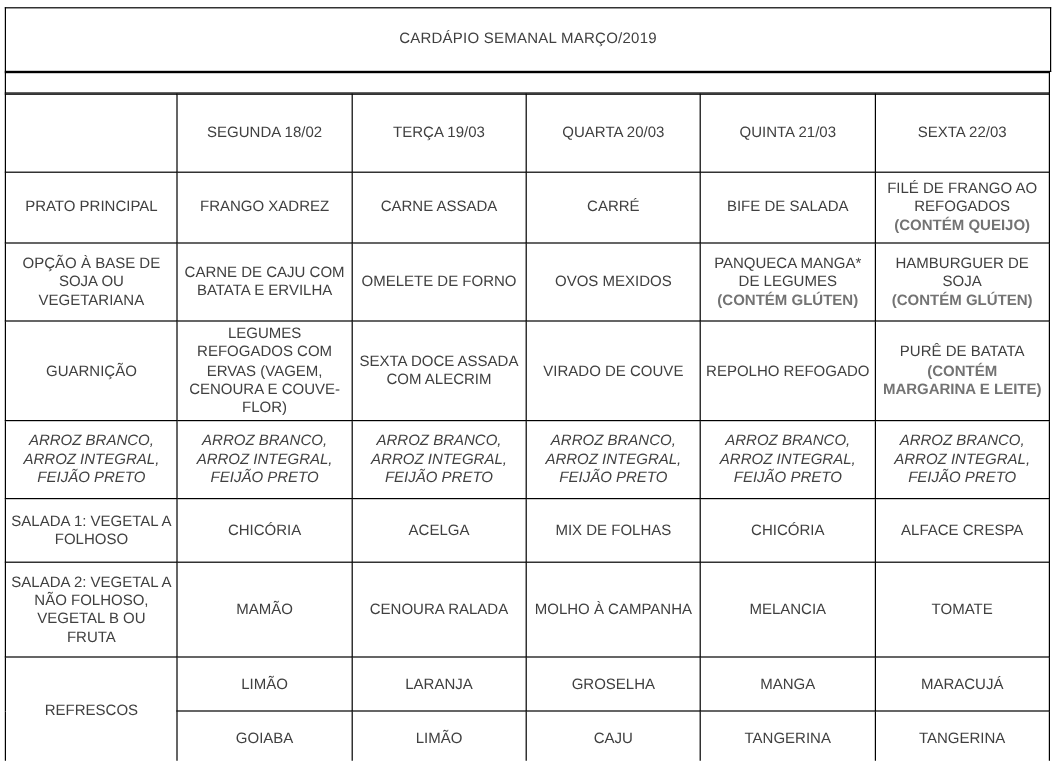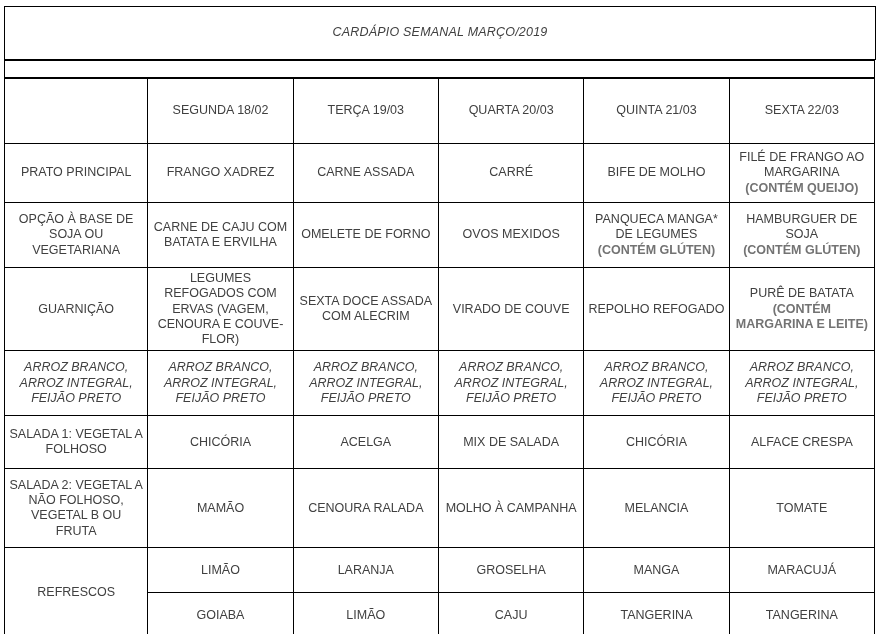--- a/index.html
+++ b/index.html
@@ -36,21 +36,20 @@
     line-height: 1.22;
     color: #404040;
     font-weight: normal;
   }
   .title-cell {
     font-weight: bold;
     color: #000000;
     font-size: 13.5px;
     letter-spacing: .2px;
     height: 46px;
-    font-style: italic;
   }
   .spacer-row td {
     border: none;
     height: 10px;
     padding: 0;
   }
   thead th {
     font-weight: bold;
     color: #000000;
     font-size: 12.5px;
@@ -129,24 +128,24 @@
         <td>
           <span>FRANGO XADREZ</span>
         </td>
         <td>
           <span>CARNE ASSADA</span>
         </td>
         <td>
           <span>CARRÉ</span>
         </td>
         <td>
-          <span>BIFE DE MOLHO</span>
-        </td>
-        <td>
-          <span>FILÉ DE FRANGO AO MARGARINA</span>
+          <span>BIFE DE SALADA</span>
+        </td>
+        <td>
+          <span>FILÉ DE FRANGO AO REFOGADOS</span>
           <div class="red">(CONTÉM QUEIJO)</div>
         </td>
       </tr>
 
       <tr class="r-veg">
         <td class="rowhead">OPÇÃO À BASE DE SOJA OU VEGETARIANA</td>
         <td>
           <span>CARNE DE CAJU COM BATATA E ERVILHA</span>
         </td>
         <td>
@@ -191,21 +190,21 @@
         <td>ARROZ BRANCO, ARROZ INTEGRAL, FEIJÃO PRETO</td>
         <td>ARROZ BRANCO, ARROZ INTEGRAL, FEIJÃO PRETO</td>
         <td>ARROZ BRANCO, ARROZ INTEGRAL, FEIJÃO PRETO</td>
         <td>ARROZ BRANCO, ARROZ INTEGRAL, FEIJÃO PRETO</td>
       </tr>
 
       <tr class="r-sal1">
         <td class="rowhead">SALADA 1: VEGETAL A FOLHOSO</td>
         <td>CHICÓRIA</td>
         <td>ACELGA</td>
-        <td>MIX DE SALADA</td>
+        <td>MIX DE FOLHAS</td>
         <td>CHICÓRIA</td>
         <td>ALFACE CRESPA</td>
       </tr>
 
       <tr class="r-sal2">
         <td class="rowhead">SALADA 2: VEGETAL A NÃO FOLHOSO, VEGETAL B OU FRUTA</td>
         <td>MAMÃO</td>
         <td>CENOURA RALADA</td>
         <td>MOLHO À CAMPANHA</td>
         <td>MELANCIA</td>

